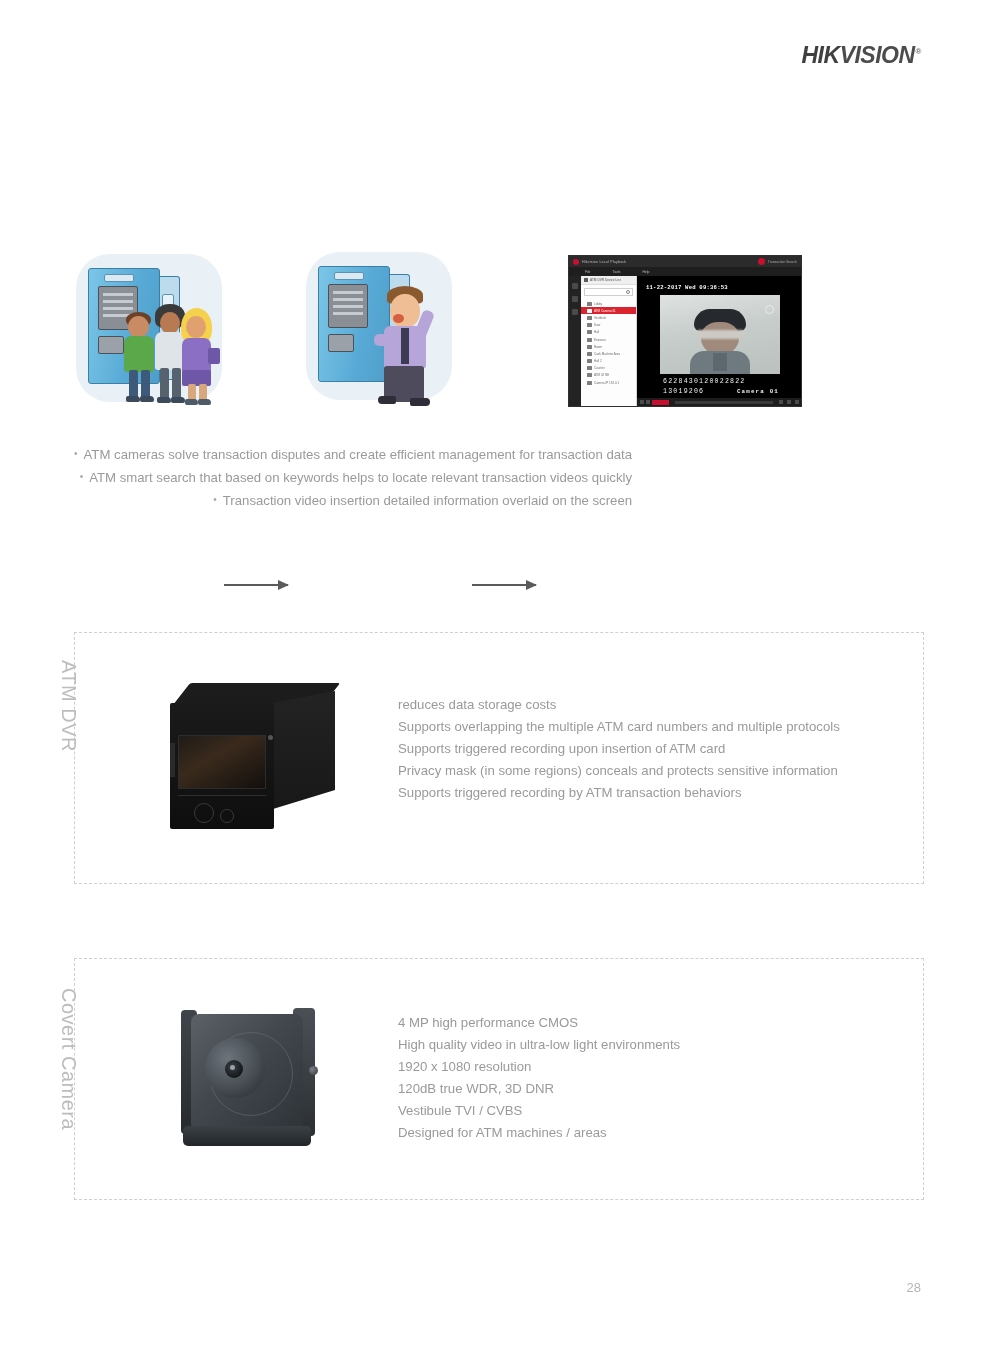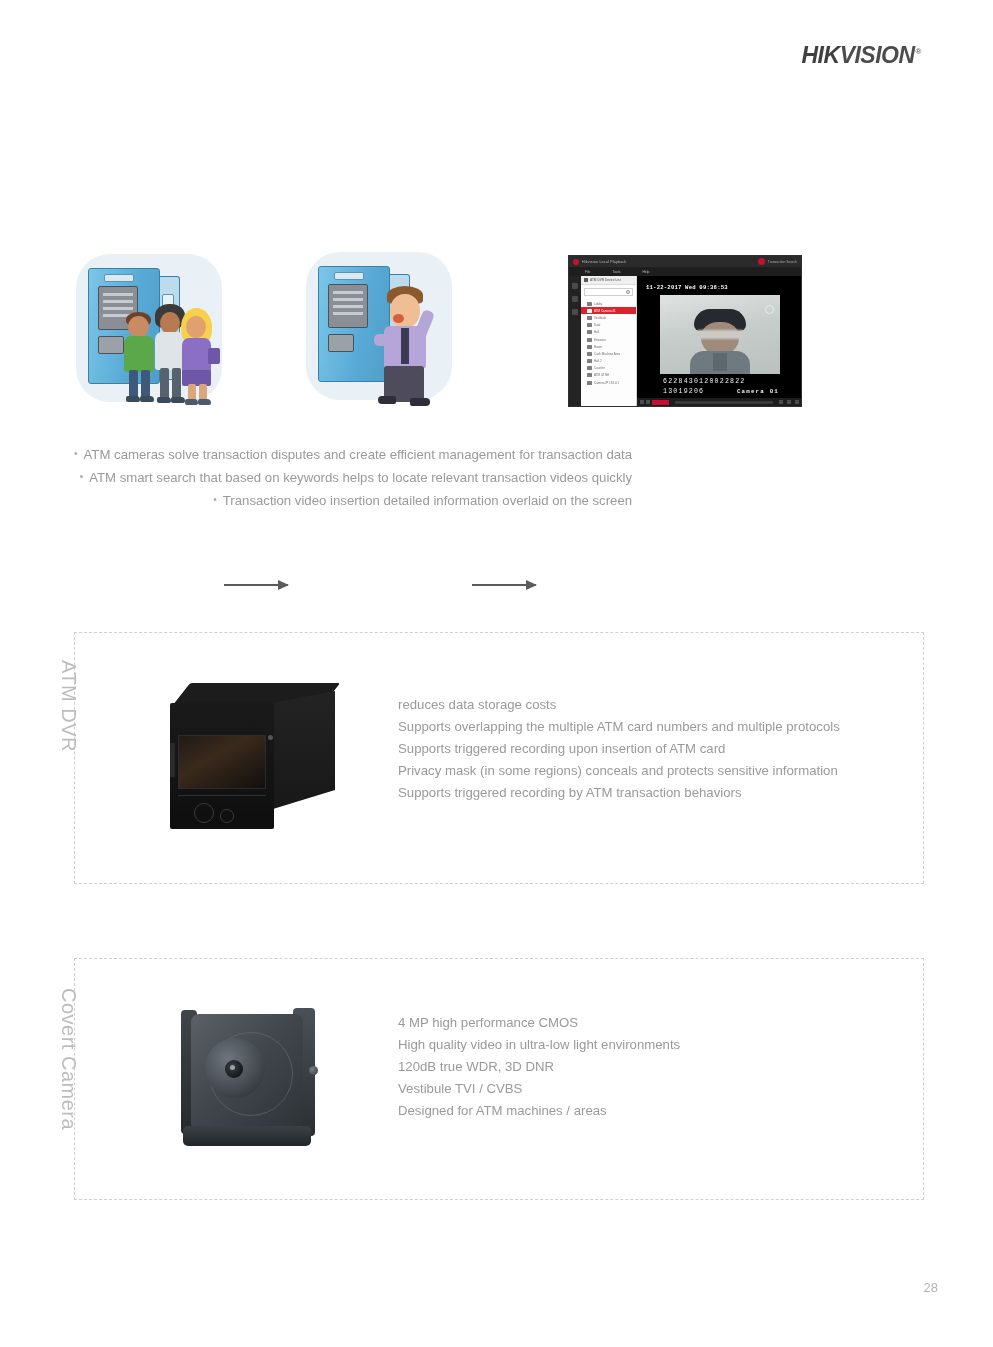--- a/index.html
+++ b/index.html
@@ -234,21 +234,21 @@
                    background: #9aa2a9; border-radius: 50%; }
   .cam .brk-r { position: absolute; left: 118px; top: 0; width: 22px; height: 128px;
                 background: linear-gradient(180deg,#4a5056 0%,#2b2f33 100%); border-radius: 4px; }
   .cam .brk-l { position: absolute; left: 6px; top: 2px; width: 16px; height: 124px;
                 background: linear-gradient(180deg,#3f454a 0%,#262a2e 100%); border-radius: 4px; }
   .cam .brk-b { position: absolute; left: 8px; top: 118px; width: 128px; height: 20px;
                 background: linear-gradient(180deg,#3a4045 0%,#22262a 100%); border-radius: 5px; }
   .cam .screw { position: absolute; left: 134px; top: 58px; width: 9px; height: 9px;
                 background: radial-gradient(circle at 35% 35%,#7a8086,#33383c); border-radius: 50%; }
 
-  .pagenum { position: absolute; right: 55px; bottom: 52px; color: #b6b6b6; font-size: 13px; }
+  .pagenum { position: absolute; right: 72px; bottom: 52px; color: #b6b6b6; font-size: 13px; }
 </style>
 </head>
 <body>
 
 <div class="page">
 
   <div class="logo">
     <span class="hik">HIK</span>
       <span class="vision">VISION</span>
       <span class="reg">®</span>
@@ -491,20 +491,21 @@
     <div class="dome"></div>
     <div class="lens"></div>
     <div class="lens-dot"></div>
     <div class="brk-b"></div>
     <div class="screw"></div>
   </div>
 
   <div class="panel-bullets cam-bullets">
     <div class="b">4 MP high performance CMOS</div>
     <div class="b">High quality video in ultra-low light environments</div>
+    <div class="b">1920 x 1080 resolution</div>
     <div class="b">120dB true WDR, 3D DNR</div>
     <div class="b">Vestibule TVI / CVBS</div>
     <div class="b">Designed for ATM machines / areas</div>
   </div>
 
   <div class="pagenum">28</div>
 
 </div>
 
 </body></html>

